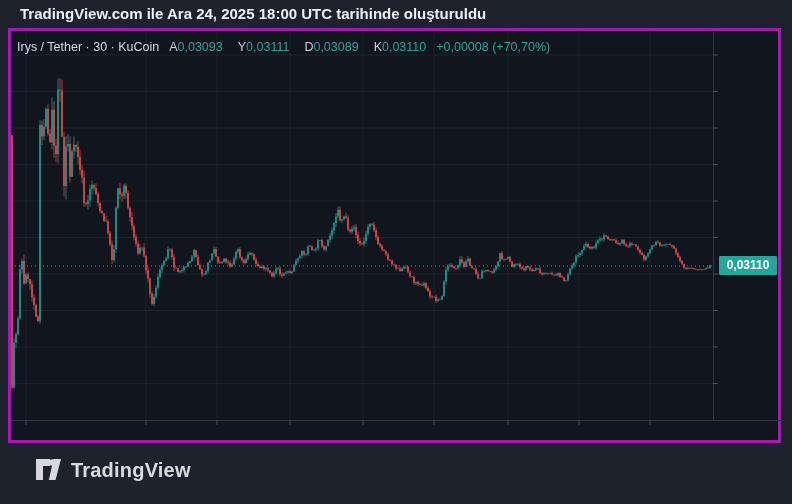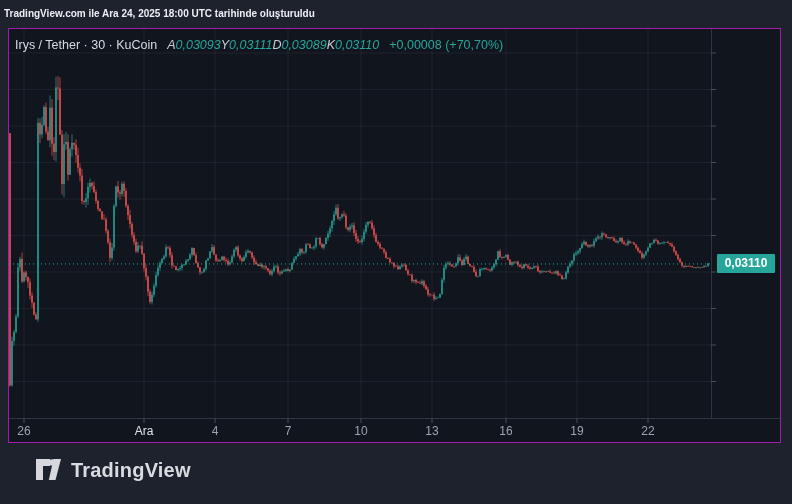--- a/index.html
+++ b/index.html
@@ -5,26 +5,26 @@
   * { margin:0; padding:0; box-sizing:border-box; }
   html,body { width:792px; height:504px; overflow:hidden; }
   body {
     background:#1e222d;
     font-family:"Liberation Sans","DejaVu Sans",sans-serif;
     position:relative;
   }
   .titlebar {
     position:absolute; left:0; top:0; width:792px; height:28px;
     background:#1e222d; color:#eceff4;
-    font-size:10px; font-weight:bold; line-height:28px;
-    padding-left:4px; white-space:nowrap;
+    font-size:15px; font-weight:bold; line-height:28px;
+    padding-left:20px; white-space:nowrap;
   }
   .widget {
     position:absolute; left:8px; top:28px; width:773px; height:415px;
-    background:#11151e; border:1px solid #a21caf;
+    background:#11151e; border:3px solid #a21caf;
   }
   .widget svg.chart { position:absolute; left:0; top:0; }
   .legend {
     position:absolute; left:6px; top:7px; height:18px;
     display:flex; align-items:center; gap:10px;
     font-size:12.5px; white-space:nowrap; z-index:5;
   }
   .legend .title { color:#d5dae3; }
   .legend .item .k { color:#c9cdd6; }
   .legend .item .v { color:#26a69a; }
@@ -804,40 +804,29 @@
         <line x1="697" x2="697" y1="236.63946270927926" y2="237.93675308157253" stroke="#ef5350" stroke-width="0.7"></line>
         <rect x="696.3" y="236.79889471430238" width="1.4" height="0.6" fill="#ef5350"></rect>
         <line x1="699" x2="699" y1="233.78083817633146" y2="238.06404394019984" stroke="#26a69a" stroke-width="0.7"></line>
         <rect x="698.3" y="234.22062651753612" width="1.4" height="2.699621443384615" fill="#26a69a"></rect>
       </g>
       <line x1="0" x2="702" y1="234.97" y2="234.97" stroke="#26a69a" stroke-width="1" stroke-dasharray="1 3"></line>
     </svg>
 
   <div class="legend">
     <span class="title">Irys / Tether · 30 · KuCoin</span>
-    <span id="legend-items" style="display:flex;gap:0;font-style:italic;">
+    <span id="legend-items" style="display:flex;gap:15px;">
         <span class="item"><span class="k">A</span><span class="v">0,03093</span></span>
         <span class="item"><span class="k">Y</span><span class="v">0,03111</span></span>
         <span class="item"><span class="k">D</span><span class="v">0,03089</span></span>
         <span class="item"><span class="k">K</span><span class="v">0,03110</span></span>
       </span>
     <span class="chg">+0,00008 (+70,70%)</span>
   </div>
 
-  <div class="x-axis" id="x-axis">
-      <div class="x-label" style="left: 15px;">26</div>
-      <div class="x-label em" style="left: 135px;">Ara</div>
-      <div class="x-label" style="left: 206px;">4</div>
-      <div class="x-label" style="left: 279px;">7</div>
-      <div class="x-label" style="left: 352px;">10</div>
-      <div class="x-label" style="left: 423px;">13</div>
-      <div class="x-label" style="left: 497px;">16</div>
-      <div class="x-label" style="left: 568px;">19</div>
-      <div class="x-label" style="left: 639px;">22</div>
-    </div>
 
   <div class="price-badge" id="price-badge" style="top: 225.47px;">0,03110</div>
 </div>
 
 <div class="footer-logo">
   <svg width="25" height="22" viewBox="0 0 25 22">
     <path d="M0 0 H14 V7 H7 V21 H0 Z" fill="#d7d8dd"></path>
     <circle cx="16.2" cy="3.4" r="3.2" fill="#d7d8dd"></circle>
     <path d="M17.5 0 H25 L19.5 21 H12.8 Z" fill="#d7d8dd"></path>
   </svg>

